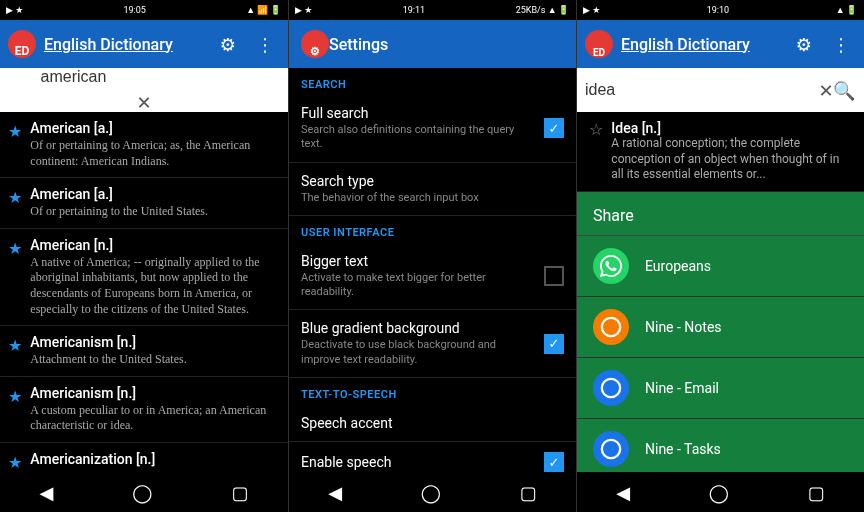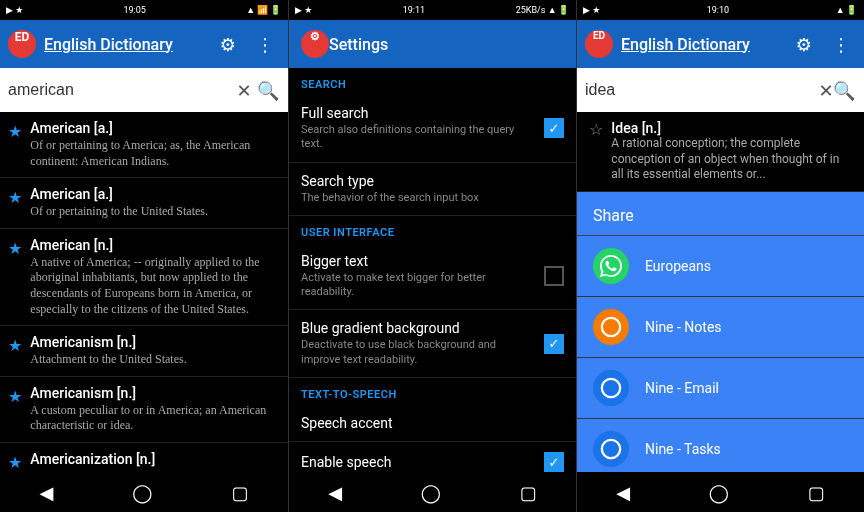--- a/index.html
+++ b/index.html
@@ -70,36 +70,37 @@
       font-size: 18px;
       cursor: pointer;
       padding: 6px;
     }
     .toolbar-logo {
       width: 28px;
       height: 28px;
       background: #e53935;
       border-radius: 50%;
       display: flex;
-      align-items: flex-start;
+      align-items: flex-end;
       justify-content: center;
       color: #fff;
       font-size: 12px;
       font-weight: bold;
     }
 
     
     .search-bar {
       height: 44px;
       background: #fff;
       display: flex;
       align-items: center;
       padding: 0 8px;
       gap: 6px;
       flex-shrink: 0;
+      flex-direction: column;
     }
     .search-input {
       flex: 1;
       border: none;
       outline: none;
       font-size: 16px;
       color: #333;
       background: transparent;
     }
     .search-icon-btn {
@@ -240,21 +241,21 @@
       color: #888;
       font-size: 16px;
     }
     .idea-content {}
     .idea-word { color: #fff; font-size: 14px; font-weight: 500; }
     .idea-def { color: #aaa; font-size: 12px; line-height: 1.3; }
 
     
     .share-overlay {
       flex: 1;
-      background: #3b82f6;
+      background: #15803d;
       overflow-y: auto;
     }
     .share-header {
       padding: 14px 16px 10px;
       font-size: 16px;
       color: #fff;
       font-weight: 400;
       border-bottom: 1px solid #444;
     }
     .share-item {

